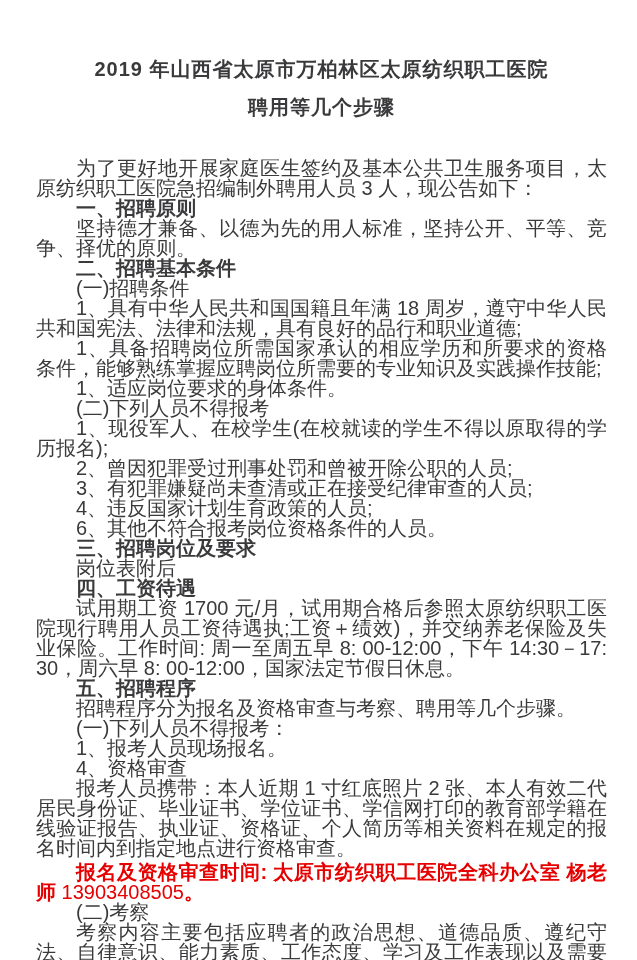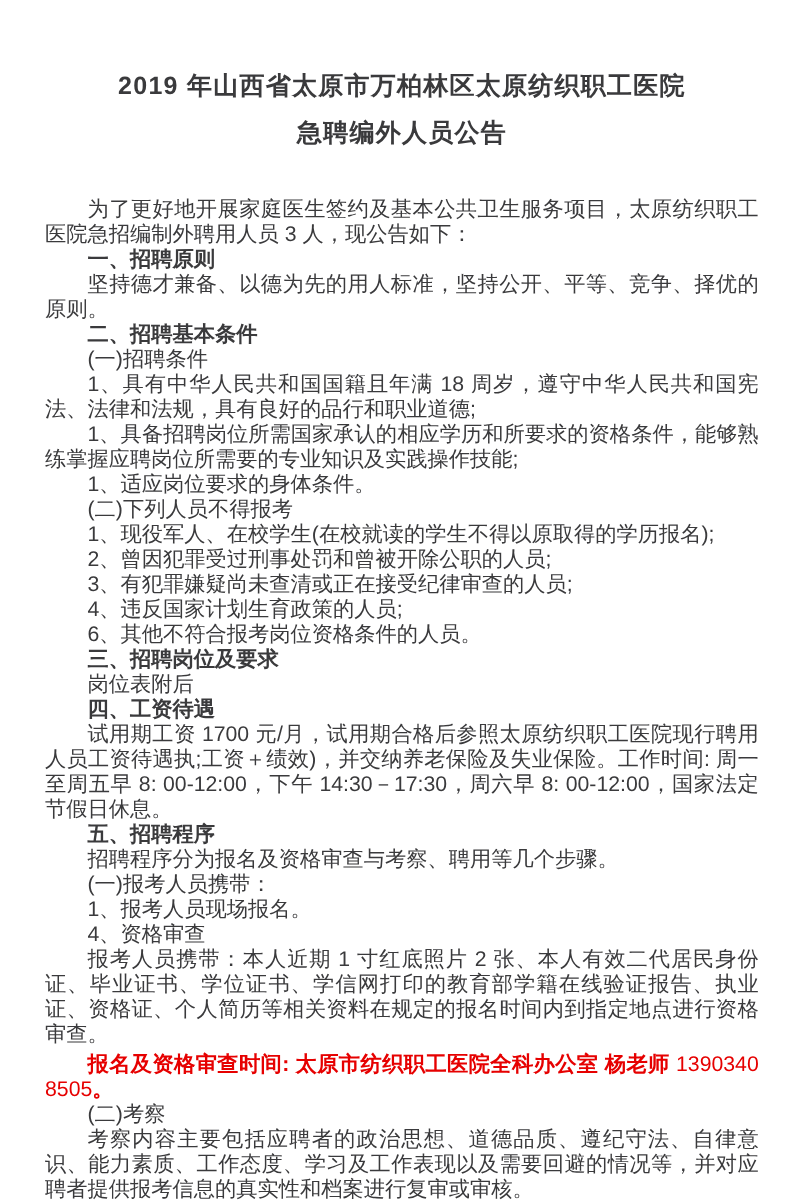--- a/index.html
+++ b/index.html
@@ -24,21 +24,21 @@
     margin: 0 0 32px 0;
     text-align: center;
     font-size: 20px;
     font-weight: bold;
     line-height: 38px;
     color: #3a3a3c;
     letter-spacing: 1px;
   }
   .doc-body .para {
     margin: 0;
-    font-size: 17px;
+    font-size: 20px;
     line-height: 20px;
     color: #3a3a3c;
     text-indent: 2em;
     text-align: justify;
     word-break: break-all;
   }
   .doc-body .para.heading {
     font-weight: bold;
   }
   .doc-body .para.red {
@@ -49,21 +49,21 @@
   .doc-body .para .regular {
     font-weight: normal;
   }
 </style>
 </head>
 <body>
 
 <div class="page">
   <h1 class="doc-title">
     <div>2019 年山西省太原市万柏林区太原纺织职工医院</div>
-    <div>急聘编外人员公告</div>
+    <div>聘用等几个步骤</div>
   </h1>
   <div class="doc-body">
       <p class="para body"><span>为了更好地开展家庭医生签约及基本公共卫生服务项目，太原纺织职工医院急招编制外聘用人员 3 人，现公告如下：</span></p>
       <p class="para heading"><span>一、招聘原则</span></p>
       <p class="para body"><span>坚持德才兼备、以德为先的用人标准，坚持公开、平等、竞争、择优的原则。</span></p>
       <p class="para heading"><span>二、招聘基本条件</span></p>
       <p class="para body"><span>(一)招聘条件</span></p>
       <p class="para body"><span>1、具有中华人民共和国国籍且年满 18 周岁，遵守中华人民共和国宪法、法律和法规，具有良好的品行和职业道德;</span></p>
       <p class="para body"><span>1、具备招聘岗位所需国家承认的相应学历和所要求的资格条件，能够熟练掌握应聘岗位所需要的专业知识及实践操作技能;</span></p>
       <p class="para body"><span>1、适应岗位要求的身体条件。</span></p>
@@ -72,21 +72,21 @@
       <p class="para body"><span>2、曾因犯罪受过刑事处罚和曾被开除公职的人员;</span></p>
       <p class="para body"><span>3、有犯罪嫌疑尚未查清或正在接受纪律审查的人员;</span></p>
       <p class="para body"><span>4、违反国家计划生育政策的人员;</span></p>
       <p class="para body"><span>6、其他不符合报考岗位资格条件的人员。</span></p>
       <p class="para heading"><span>三、招聘岗位及要求</span></p>
       <p class="para body"><span>岗位表附后</span></p>
       <p class="para heading"><span>四、工资待遇</span></p>
       <p class="para body"><span>试用期工资 1700 元/月，试用期合格后参照太原纺织职工医院现行聘用人员工资待遇执;工资＋绩效)，并交纳养老保险及失业保险。工作时间: 周一至周五早 8: 00-12:00，下午 14:30－17:30，周六早 8: 00-12:00，国家法定节假日休息。</span></p>
       <p class="para heading"><span>五、招聘程序</span></p>
       <p class="para body"><span>招聘程序分为报名及资格审查与考察、聘用等几个步骤。</span></p>
-      <p class="para body"><span>(一)报考人员携带：</span></p>
+      <p class="para body"><span>(一)下列人员不得报考：</span></p>
       <p class="para body"><span>1、报考人员现场报名。</span></p>
       <p class="para body"><span>4、资格审查</span></p>
       <p class="para body"><span>报考人员携带：本人近期 1 寸红底照片 2 张、本人有效二代居民身份证、毕业证书、学位证书、学信网打印的教育部学籍在线验证报告、执业证、资格证、个人简历等相关资料在规定的报名时间内到指定地点进行资格审查。</span></p>
       <p class="para red"><span>报名及资格审查时间: 太原市纺织职工医院全科办公室 杨老师 </span><span class="regular">13903408505</span><span>。</span></p>
       <p class="para body"><span>(二)考察</span></p>
       <p class="para body"><span>考察内容主要包括应聘者的政治思想、道德品质、遵纪守法、自律意识、能力素质、工作态度、学习及工作表现以及需要回避的情况等，并对应聘者提供报考信息的真实性和档案进行复审或审核。</span></p>
     </div>
 </div>
 
 </body></html>

